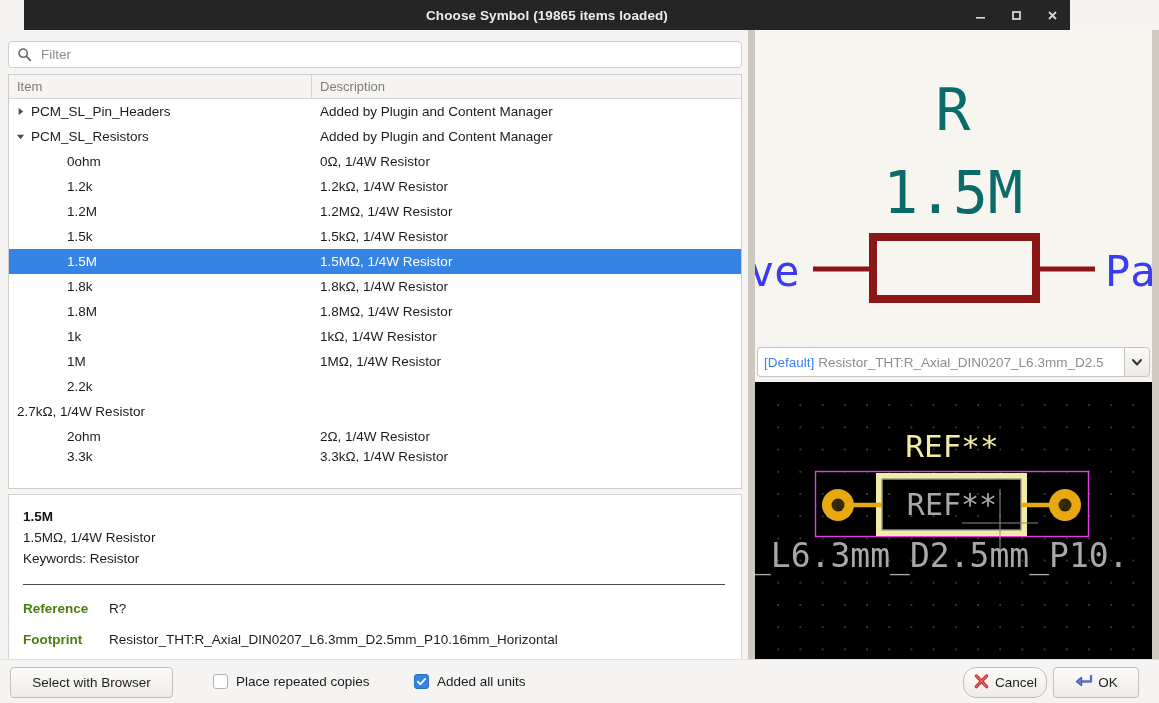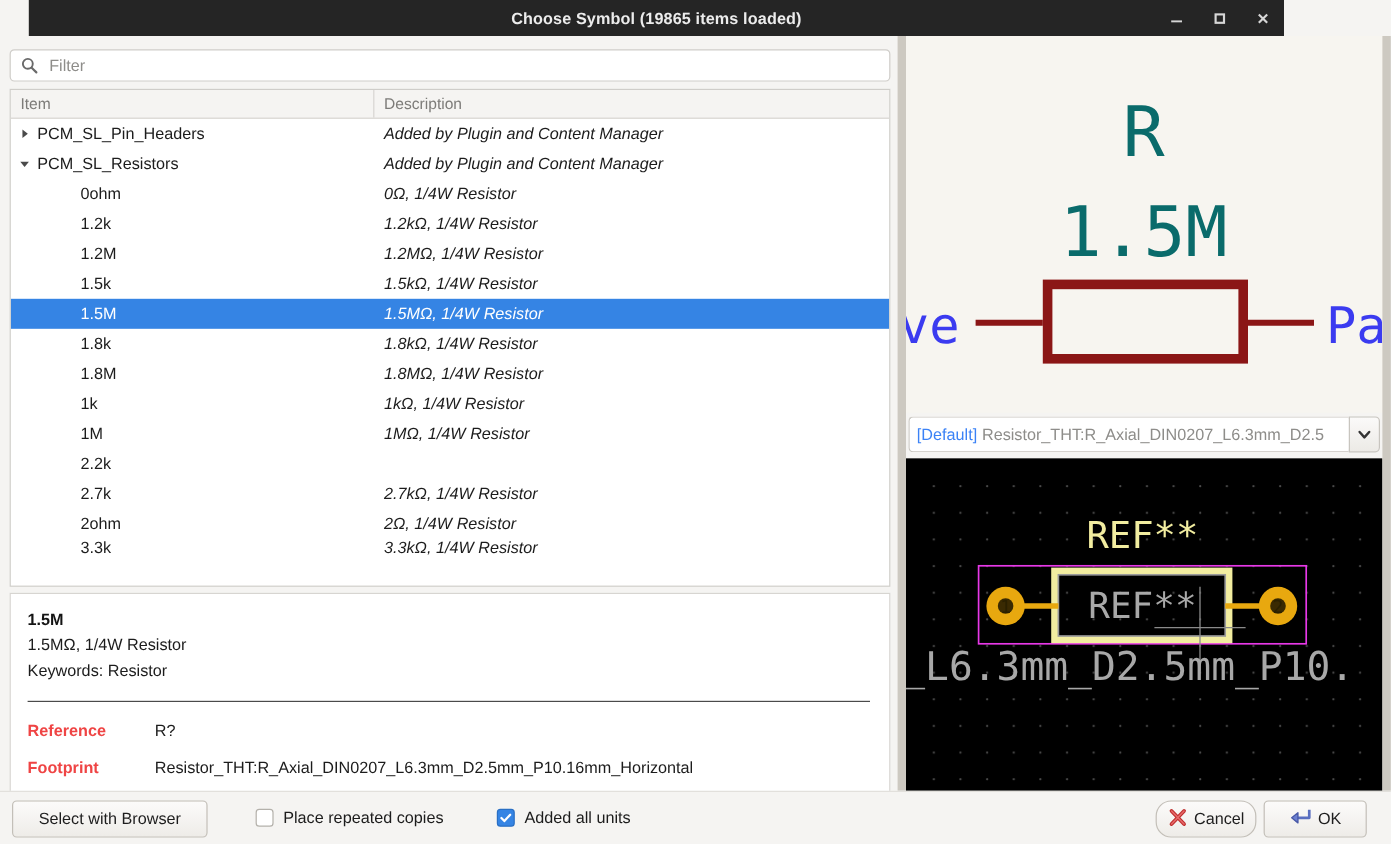--- a/index.html
+++ b/index.html
@@ -79,21 +79,21 @@
   .th.item { width: 303px; border-right: 1px solid #d7d5d1; }
   .th.desc { flex: 1; }
 
   .tree-body { position: relative; }
   .row {
     display: flex; height: 25px; align-items: center;
     font-size: 13.5px; color: #1c1c1c;
   }
   .row.selected { background: #3584e4; color: #ffffff; }
   .row .c-item { width: 303px; display: flex; align-items: center; }
-  .row .c-desc { flex: 1; padding-left: 8px; font-style: italic; }
+  .row .c-desc { flex: 1; padding-left: 8px; }
   .twisty {
     width: 22px; display: flex; align-items: center; justify-content: center;
     flex: 0 0 auto;
   }
   .indent-2 { padding-left: 58px; }
   .row.clipped { height: 13px; overflow: hidden; align-items: flex-start; }
 
   
   .detail-wrap {
     position: absolute; left: 8px; top: 464px;
@@ -103,21 +103,21 @@
     overflow: hidden;
   }
   .detail-inner { padding: 14px 14px 0 14px; position: relative; }
   .d-title { font-size: 13.5px; font-weight: bold; color: #141414; }
   .d-line { font-size: 13.5px; color: #1c1c1c; margin-top: 6px; }
   .d-rule {
     border-top: 1px solid #4a4a4a;
     margin: 18px 0 0 0; width: 702px;
   }
   .d-field { display: flex; margin-top: 16px; font-size: 13.5px; }
-  .d-field .k { font-weight: bold; color: #ef4444; width: 106px; flex: 0 0 auto; }
+  .d-field .k { font-weight: bold; color: #4d7c0f; width: 86px; flex: 0 0 auto; }
   .d-field .v { color: #1c1c1c; }
   .d-cut { margin-top: 14px; height: 9px; overflow: hidden; }
   .d-cut .k { font-weight: bold; color: #141414; font-size: 13.5px; }
 
   .detail-scrollbar {
     position: absolute; right: 1px; top: 1px;
     width: 10px; height: 188px;
     background: #ffffff;
   }
   .detail-thumb {
@@ -348,23 +348,20 @@
             <span>1M</span>
           </div>
           <div class="c-desc">1MΩ, 1/4W Resistor</div>
         </div>
         <div class="row">
           <div class="c-item indent-2">
             <span>2.2k</span>
           </div>
         </div>
         <div class="row">
-          <div class="c-item indent-2">
-            <span>2.7k</span>
-          </div>
           <div class="c-desc">2.7kΩ, 1/4W Resistor</div>
         </div>
         <div class="row">
           <div class="c-item indent-2">
             <span>2ohm</span>
           </div>
           <div class="c-desc">2Ω, 1/4W Resistor</div>
         </div>
         <div class="row clipped">
           <div class="c-item indent-2">

